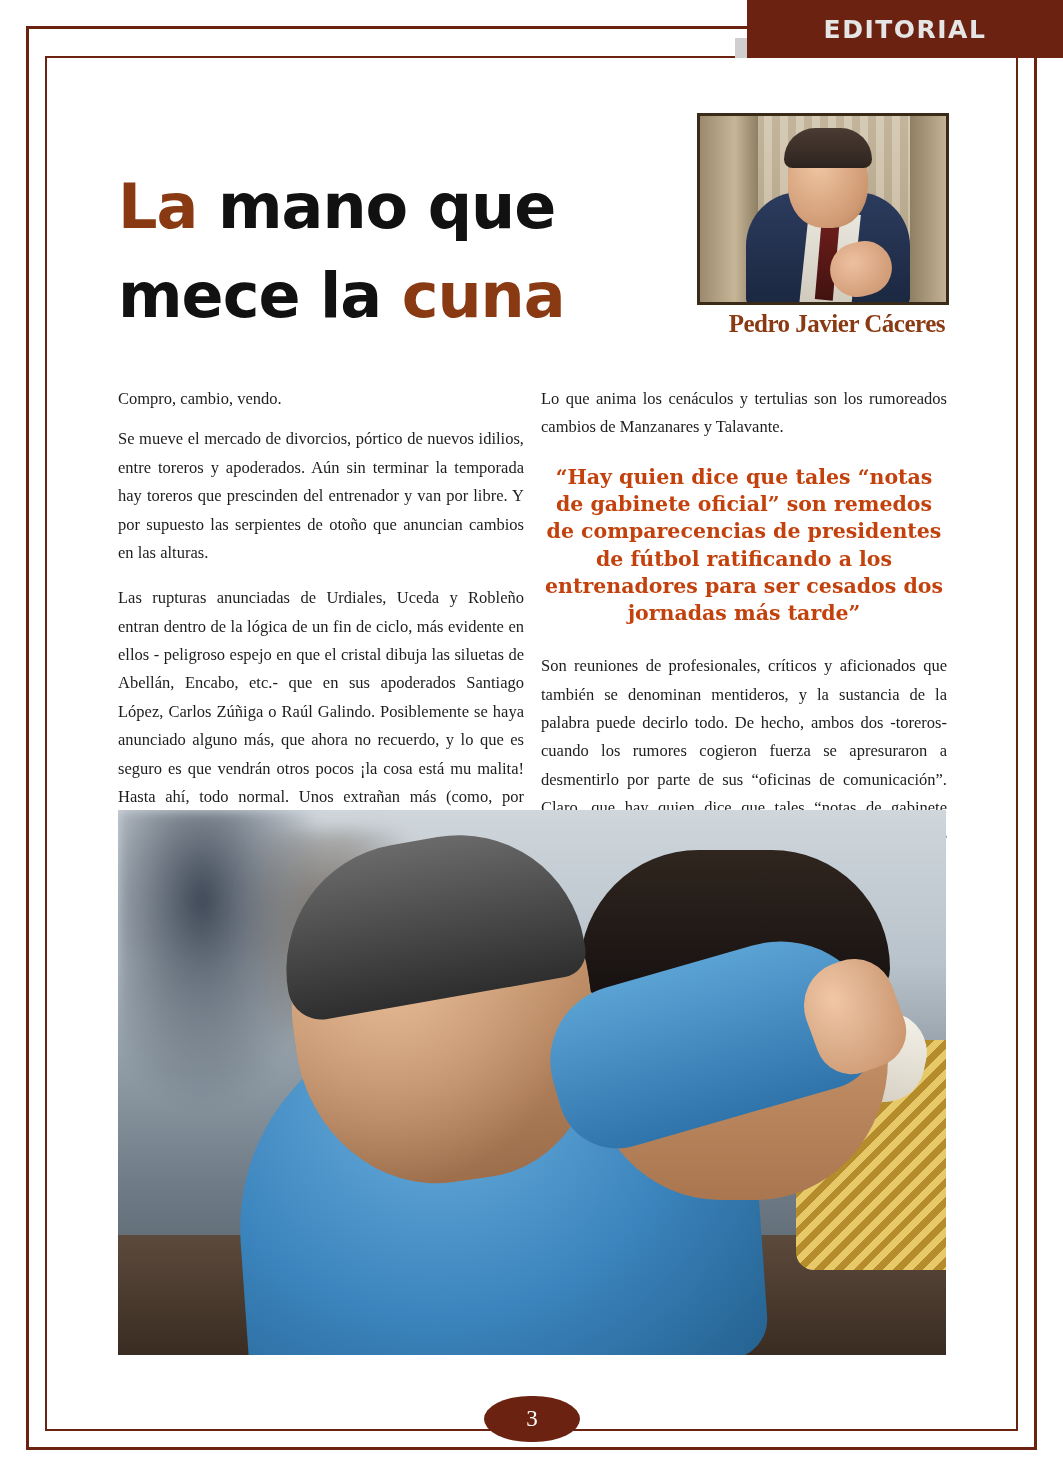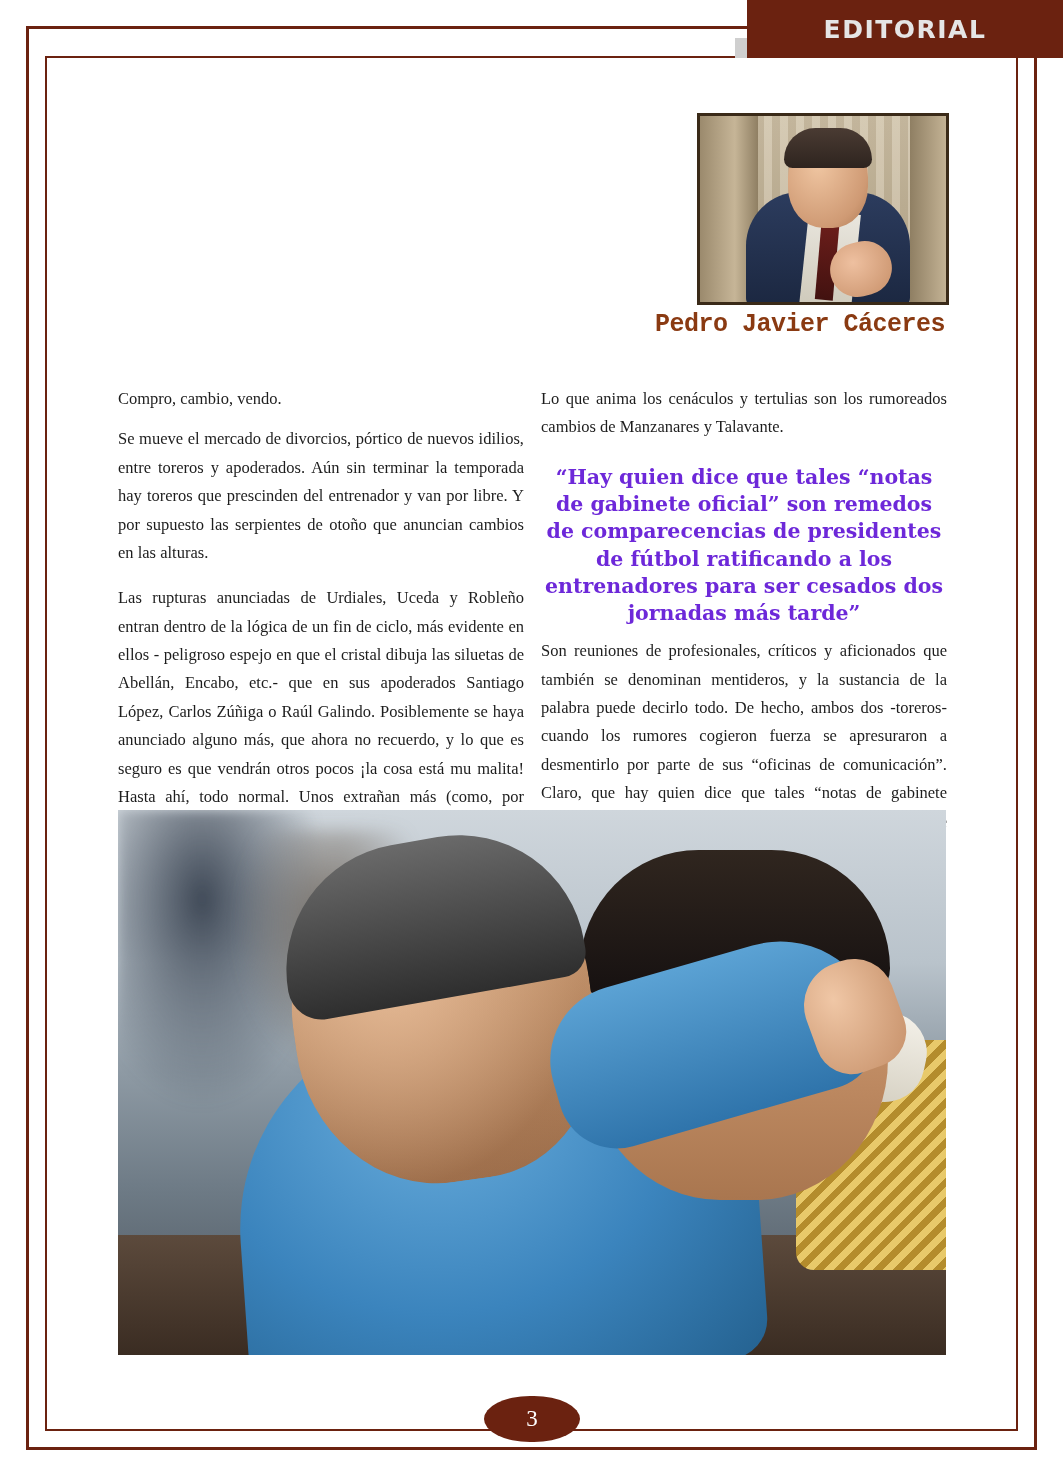--- a/index.html
+++ b/index.html
@@ -138,21 +138,21 @@
     background: radial-gradient(ellipse at 40% 35%, #eec0a0, #c78f68);
     transform: rotate(-14deg);
   }
 
   .author-name {
     position: absolute;
     left: 600px;
     top: 310px;
     width: 345px;
     text-align: right;
-    font-family: Liberation Mono, monospace;
+    font-family: Liberation Serif, serif;
     font-weight: bold;
     font-size: 25px;
     letter-spacing: -0.5px;
     color: #8a3a12;
   }
 
   
   .col {
     position: absolute;
     top: 385px;
@@ -167,22 +167,22 @@
   .col-right { left: 541px; }
   .col p { margin: 0 0 17px 0; }
   .col p.tight { margin-bottom: 12px; }
 
   .pullquote {
     font-family: "DejaVu Serif", serif;
     font-weight: bold;
     font-size: 20.5px;
     line-height: 1.33;
     text-align: center;
-    color: #6d28d9;
-    margin: 22px 0 10px 0;
+    color: #c2410c;
+    margin: 22px 0 25px 0;
   }
 
   
   .main-photo {
     position: absolute;
     left: 118px;
     top: 810px;
     width: 828px;
     height: 545px;
     overflow: hidden;
@@ -282,20 +282,24 @@
 <div class="page">
 
   <div class="frame-outer"></div>
   <div class="frame-inner"></div>
 
   <div class="tab-shadow"></div>
   <div class="editorial-tab">
     <span>EDITORIAL</span>
   </div>
 
+  <h1 class="headline">
+    <span class="hl-accent">La</span><span> mano que</span>
+    <span class="line2"><span>mece la </span><span class="hl-accent">cuna</span></span>
+  </h1>
 
   <div class="author-photo">
     <div class="ap-wall"></div>
     <div class="ap-curtain-l"></div>
     <div class="ap-curtain-r"></div>
     <div class="ap-body"></div>
     <div class="ap-shirt"></div>
     <div class="ap-tie"></div>
     <div class="ap-head"></div>
     <div class="ap-hair"></div>

